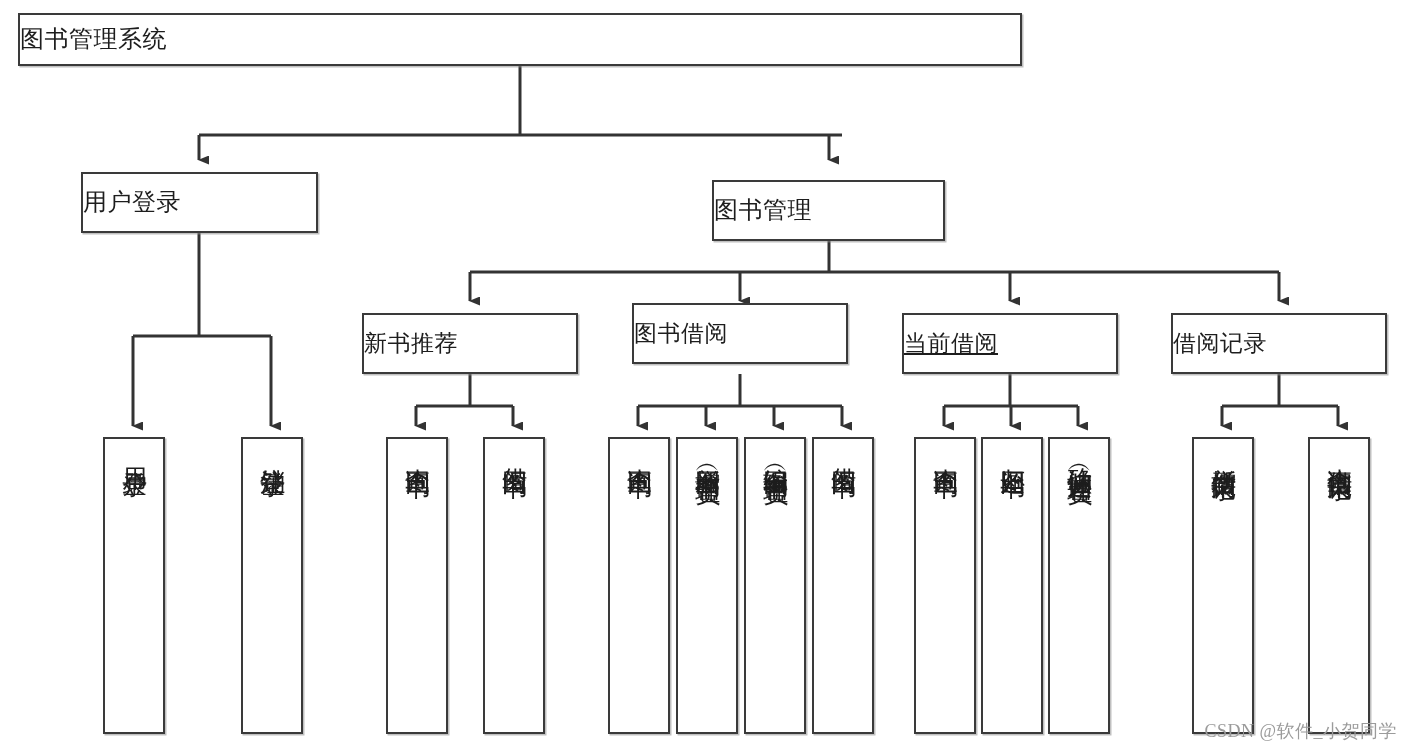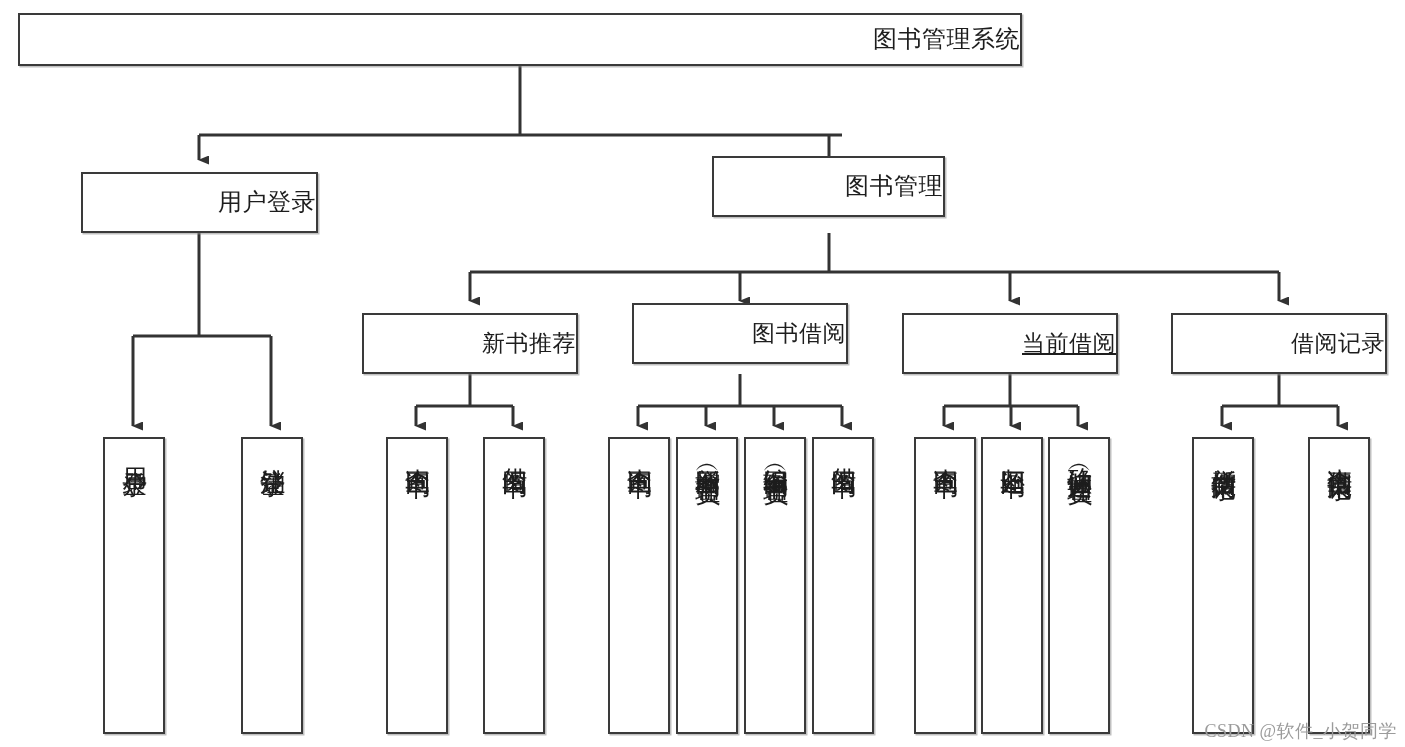--- a/index.html
+++ b/index.html
@@ -27,21 +27,21 @@
     pointer-events: none;
   }
   .node {
     position: absolute;
     box-sizing: border-box;
     background: #ffffff;
     border: 2.5px solid #3a3a3a;
     box-shadow: 1.5px 1.5px 0 0 rgba(140,140,140,0.55);
     display: flex;
     align-items: center;
-    justify-content: flex-end;
+    justify-content: flex-start;
     color: #1d1d1d;
     z-index: 2;
   }
   .node .lbl {
     display: block;
     text-align: center;
     line-height: 1.08;
     letter-spacing: 0.5px;
     white-space: nowrap;
   }
@@ -130,21 +130,21 @@
     </g>
   </svg>
 
   <div class="node horiz l1" style="left:18px; top:13px; width:1004px; height:53px;">
     <span class="lbl">图书管理系统</span>
   </div>
 
   <div class="node horiz l1" style="left:81px; top:172px; width:237px; height:61px;">
     <span class="lbl">用户登录</span>
   </div>
-  <div class="node horiz l1" style="left:712px; top:156px; width:233px; height:61px;">
+  <div class="node horiz l1" style="left:712px; top:180px; width:233px; height:61px;">
     <span class="lbl">图书管理</span>
   </div>
 
   <div class="node horiz" style="left:362px; top:313px; width:216px; height:61px;">
     <span class="lbl">新书推荐</span>
   </div>
   <div class="node horiz" style="left:632px; top:303px; width:216px; height:61px;">
     <span class="lbl">图书借阅</span>
   </div>
   <div class="node horiz" style="left:902px; top:313px; width:216px; height:61px;text-decoration:underline;">

